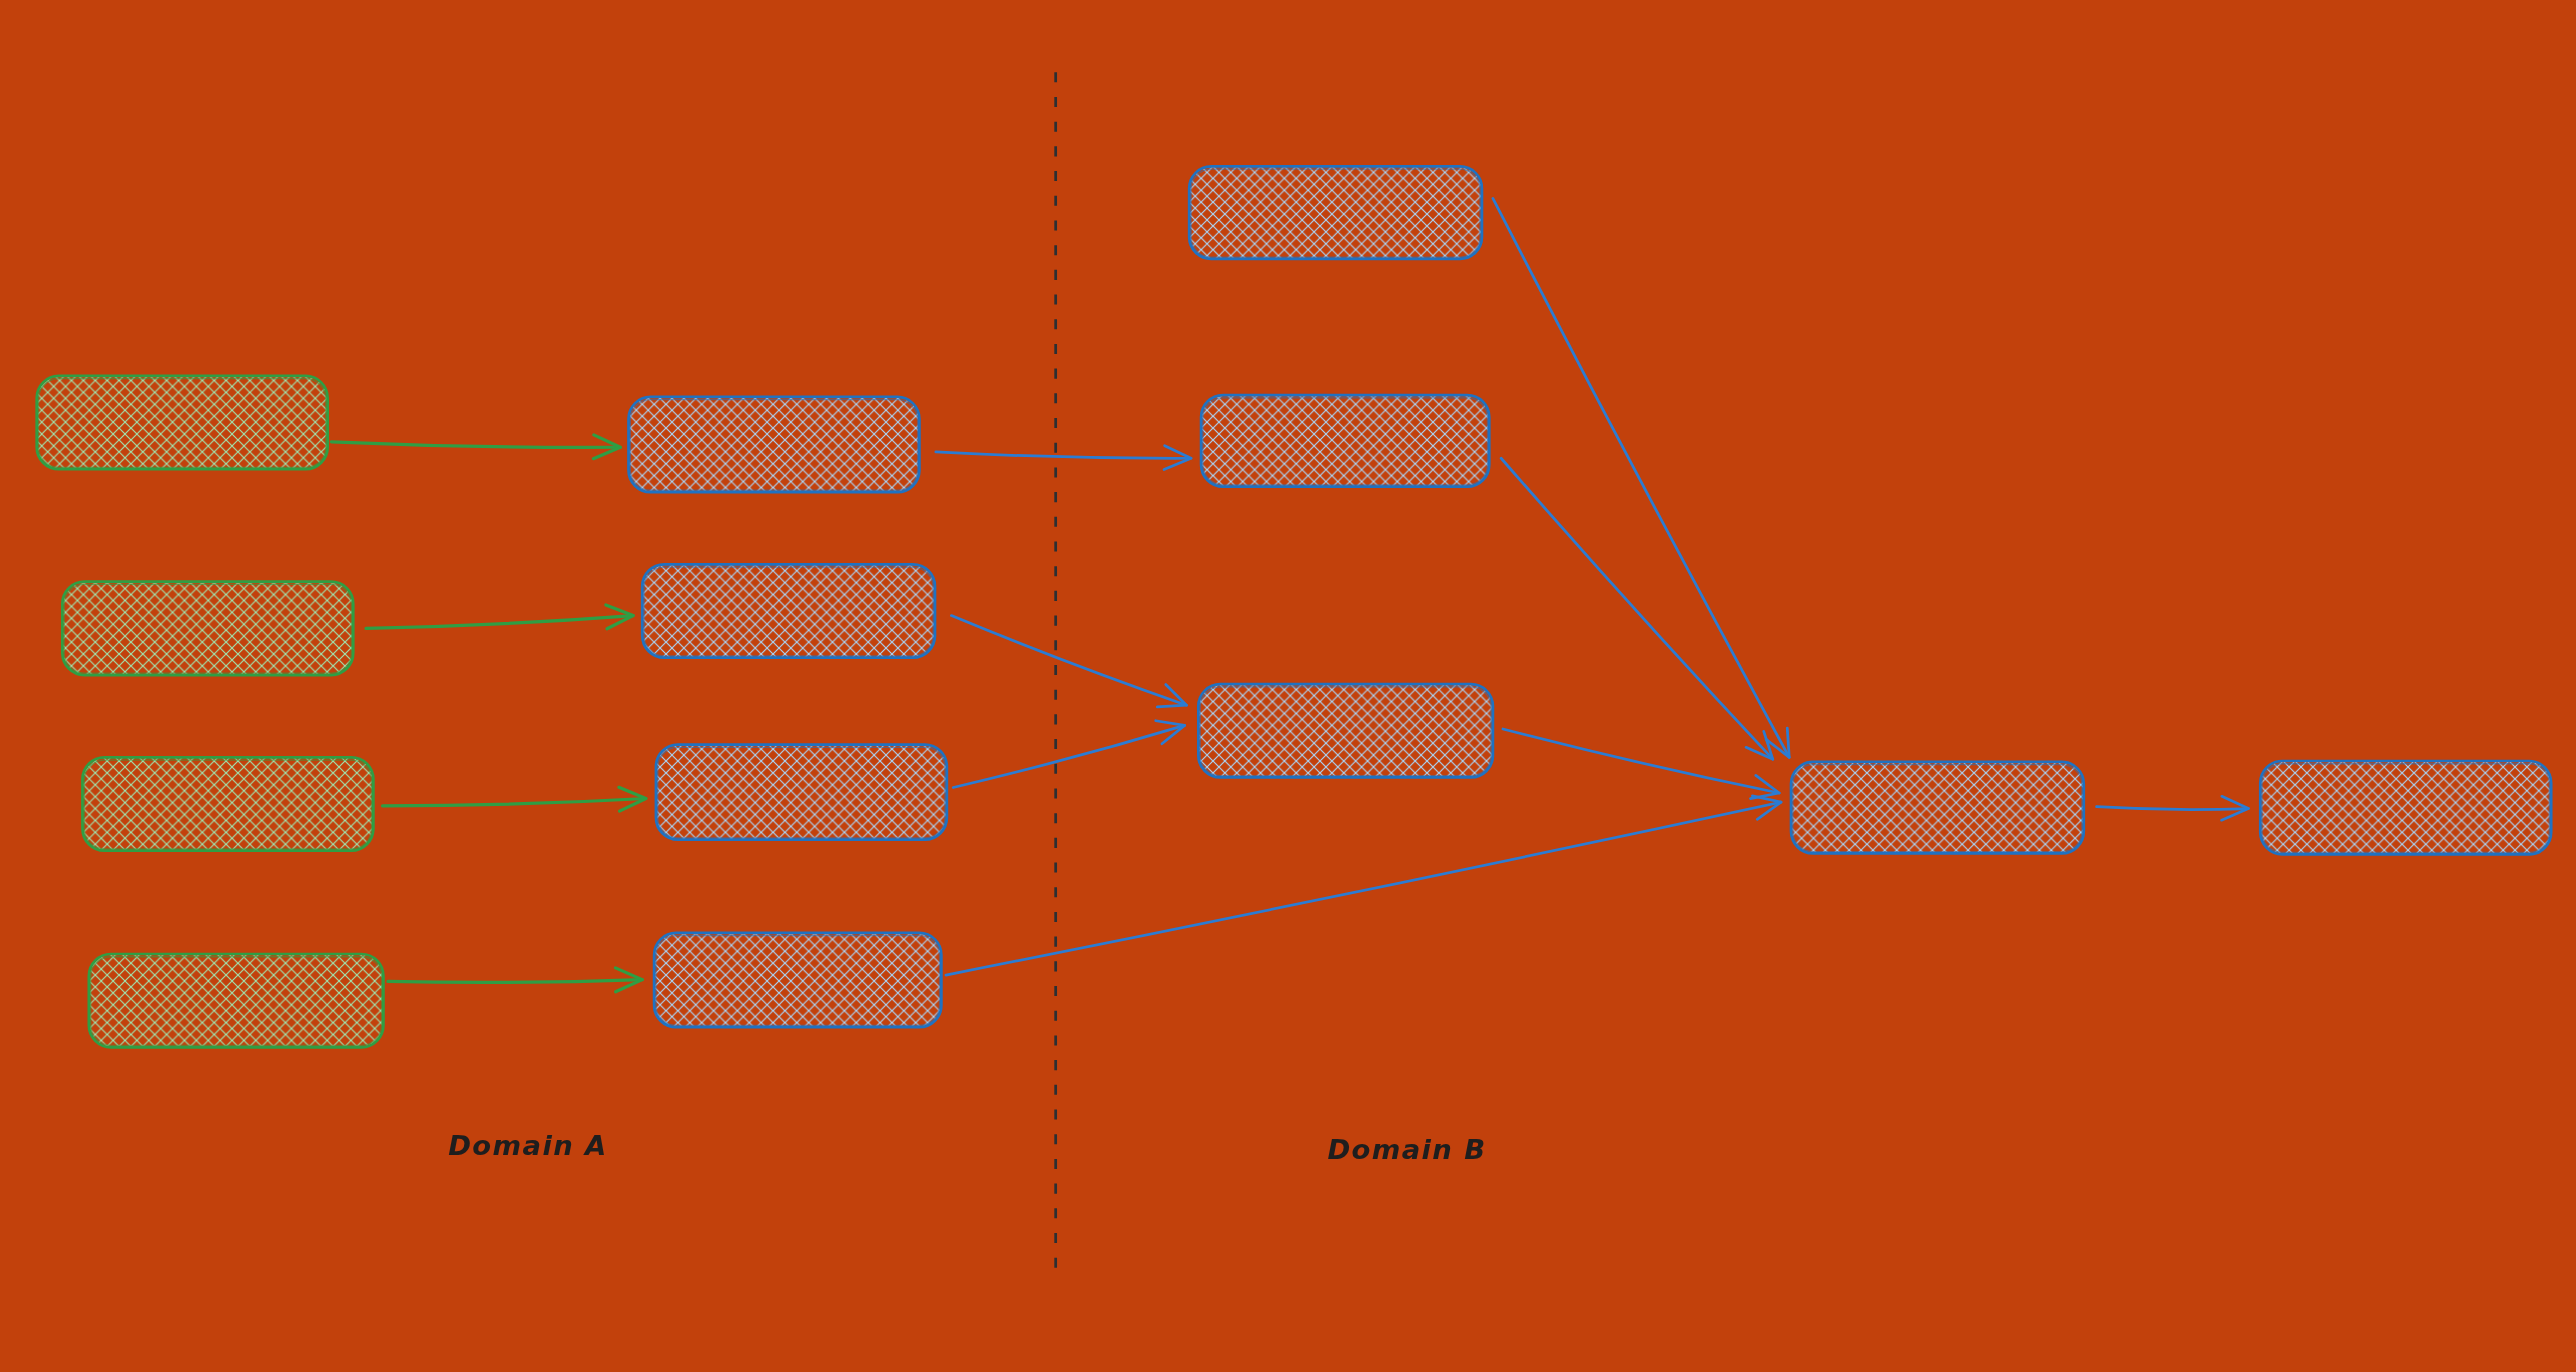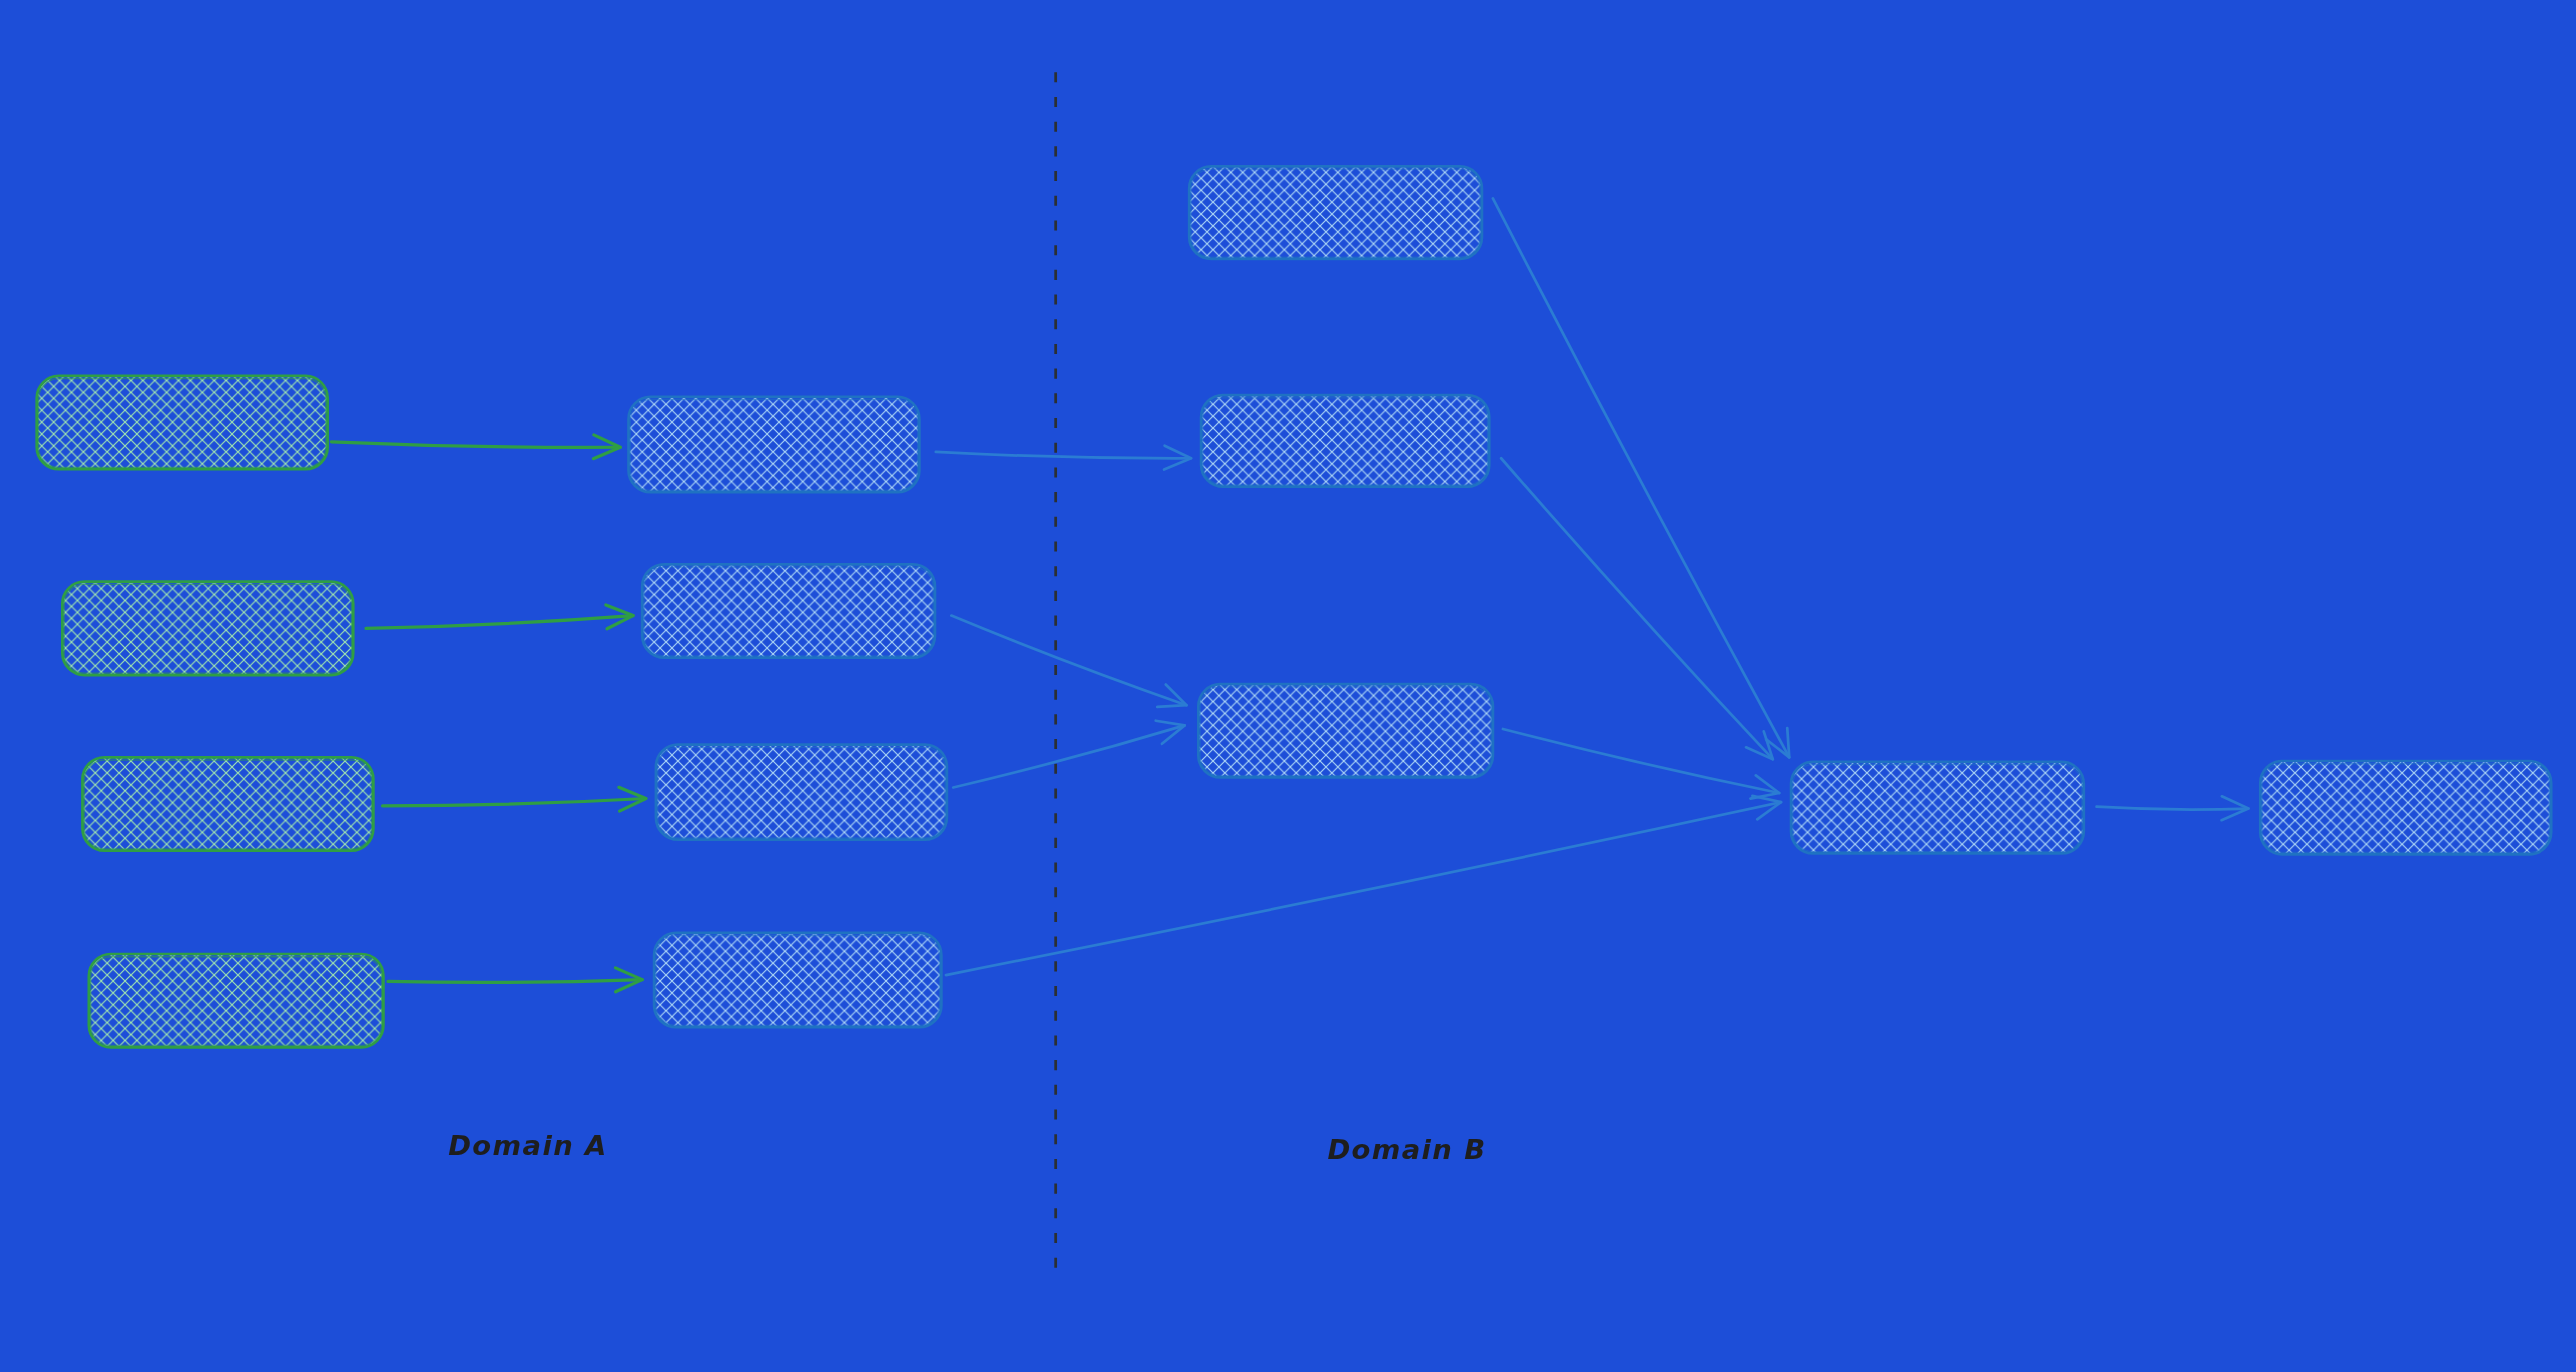--- a/index.html
+++ b/index.html
@@ -5,21 +5,21 @@
   html, body {
     margin: 0;
     padding: 0;
     background: #ffffff;
     font-family: "Liberation Sans", sans-serif;
   }
   #canvas-wrap {
     position: relative;
     width: 2576px;
     height: 1372px;
-    background: #1d4ed8;
+    background: #c2410c;
     overflow: hidden;
   }
   svg.scene {
     position: absolute;
     left: 0;
     top: 0;
     display: block;
   }
   .node {
     stroke-width: 3;

